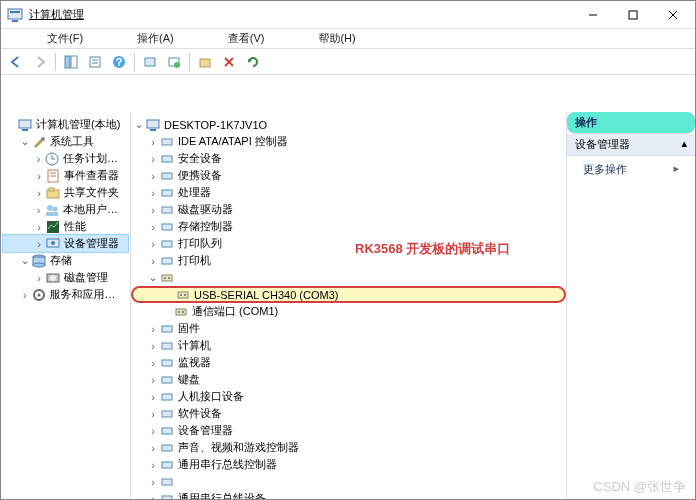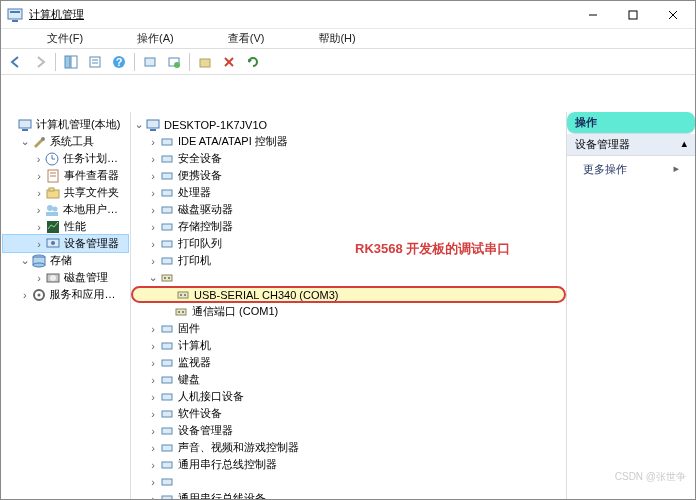--- a/index.html
+++ b/index.html
@@ -36,21 +36,21 @@
 .selected { background: #cce8ff; outline: 1px solid #99d1ff; }
 .highlighted { border: 2px solid #d43e3e; border-radius: 10px; padding: 0 8px 0 2px; background: #fef9c3; }
 
 
 .rp-head { background: #5eead4; color: #1a2a5b; padding: 3px 8px; border-bottom: 1px solid #ddd; font-weight: bold; border-radius: 8px; }
 .rp-section { background: #e7edf6; padding: 3px 8px; border-bottom: 1px solid #ddd; display:flex; justify-content:space-between;}
 .rp-link { padding: 6px 16px; color: #1a2a5b; }
 .rp-link .arw { float:right; color:#666; }
 
 .annotation { position: absolute; top: 128px; left: 224px; color: #d43e3e; font-size: 13px; font-weight: 600; pointer-events: none; }
-.watermark { position: fixed; right: 10px; bottom: 16px; color: #ccc; font-size: 10px; }
+.watermark { position: fixed; right: 10px; bottom: 4px; color: #ccc; font-size: 13px; }
 
 svg { display: block; }
 </style>
 </head>
 <body>
 
 <div class="titlebar">
   <span class="app-icon">
     <svg width="16" height="16" viewBox="0 0 16 16">
         <rect x="1" y="2" width="14" height="10" fill="#dceaf6" stroke="#4a7ab5"></rect>

